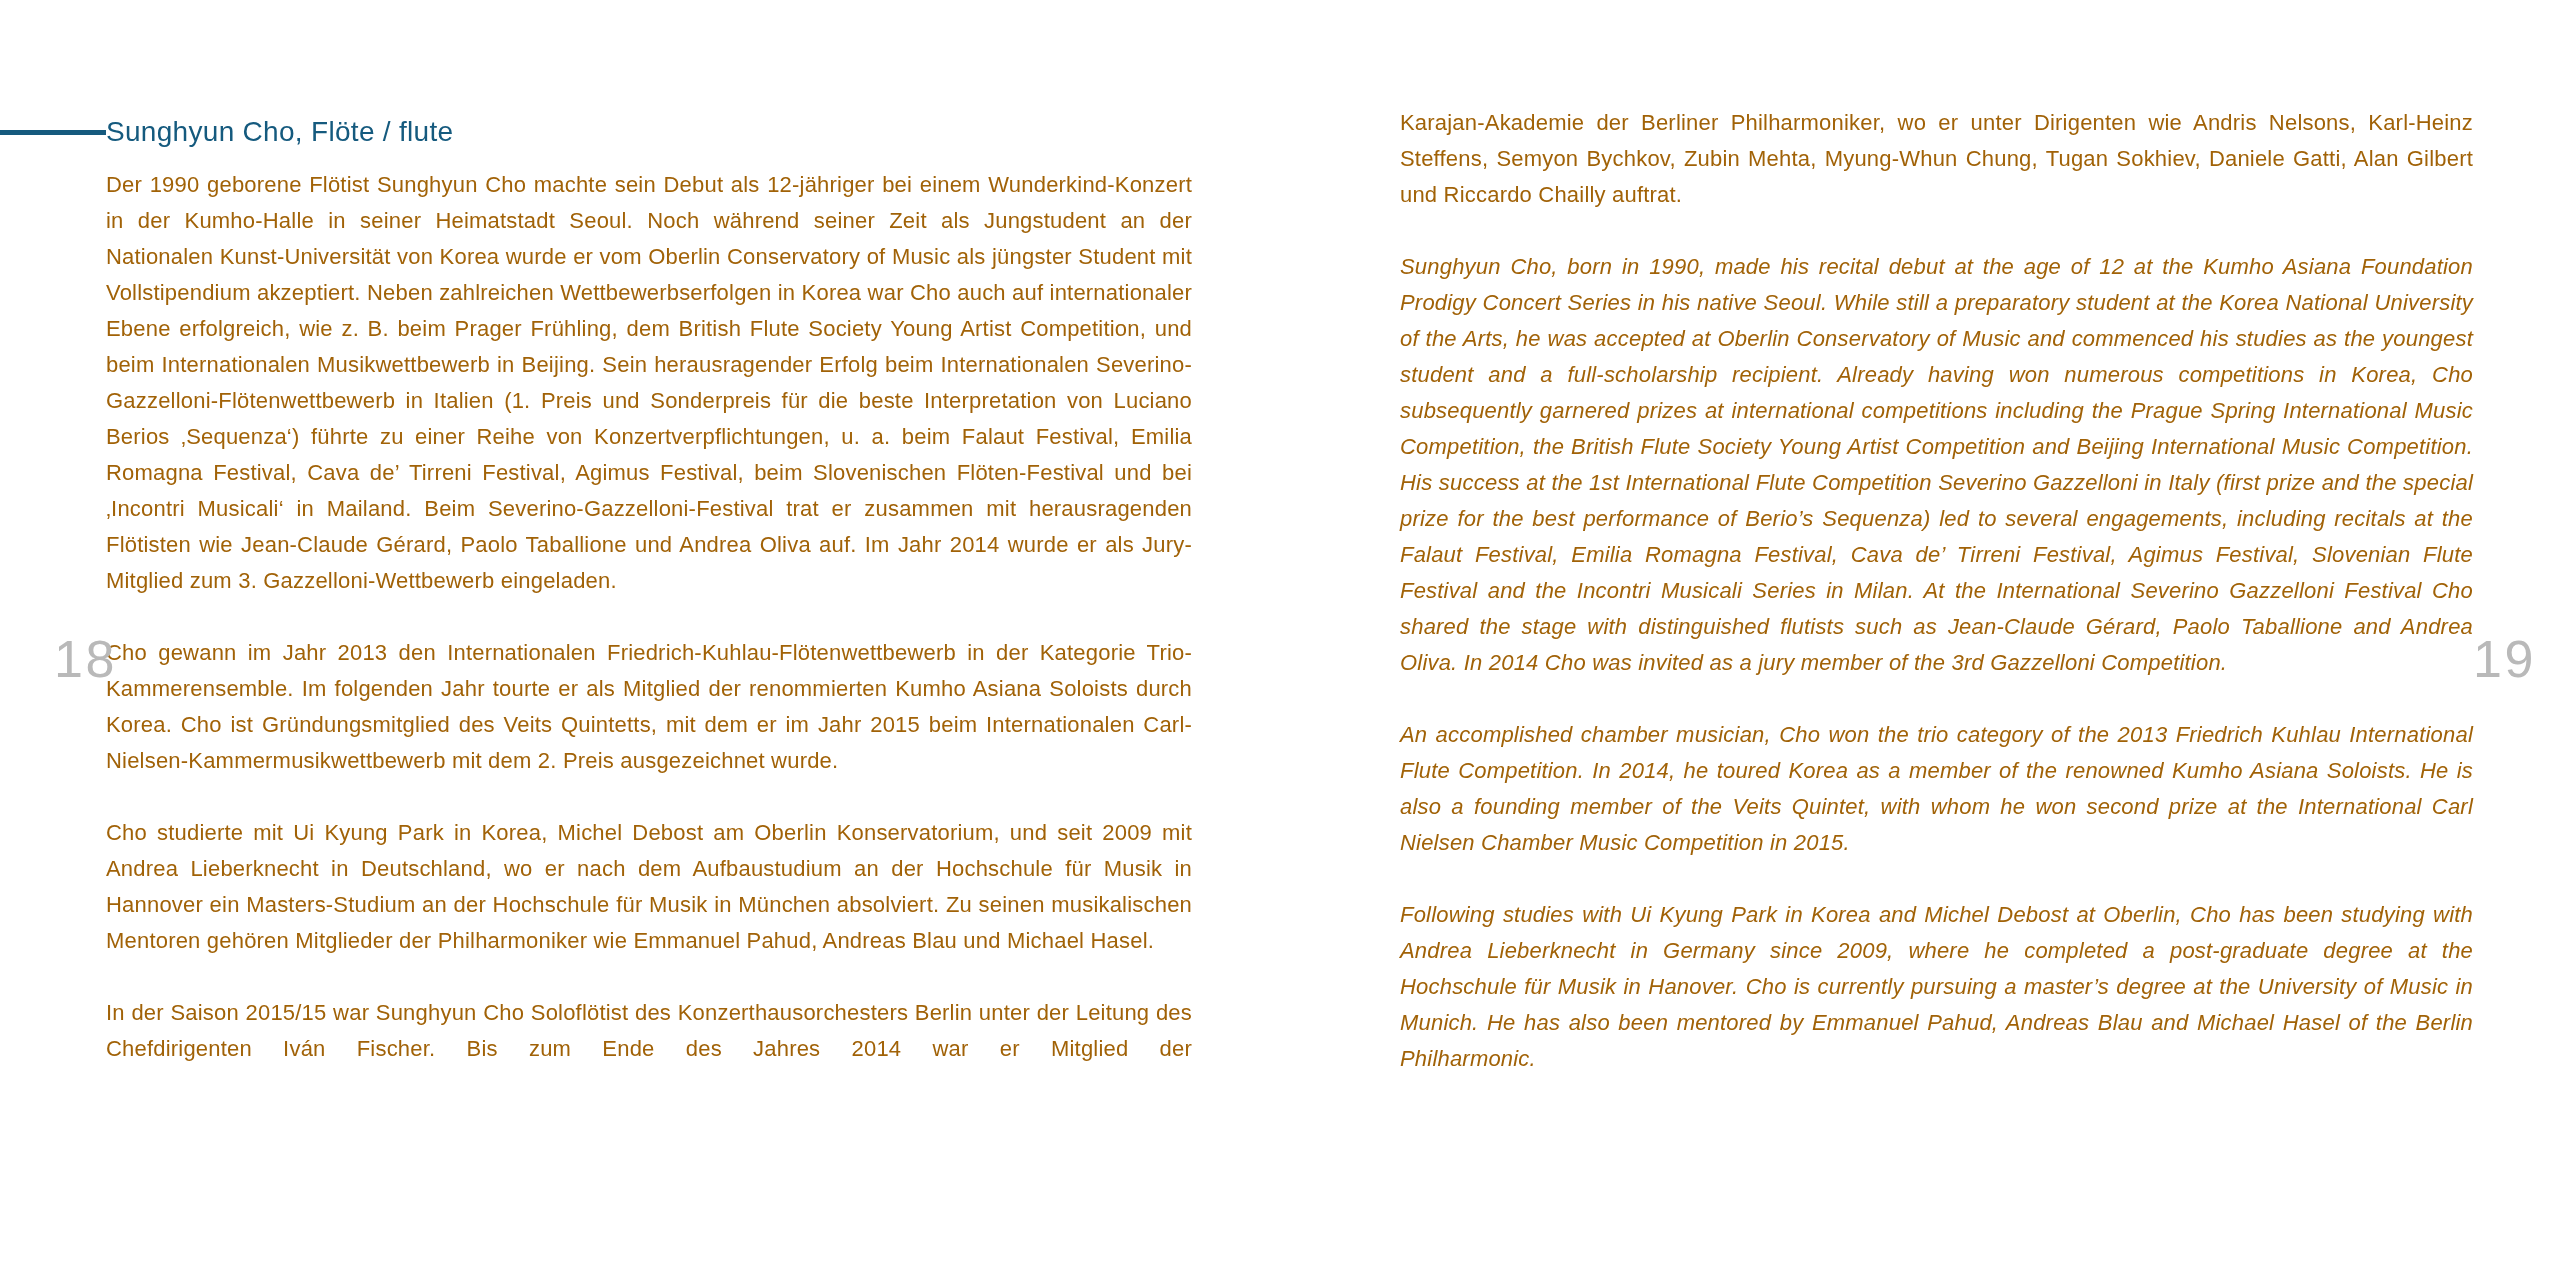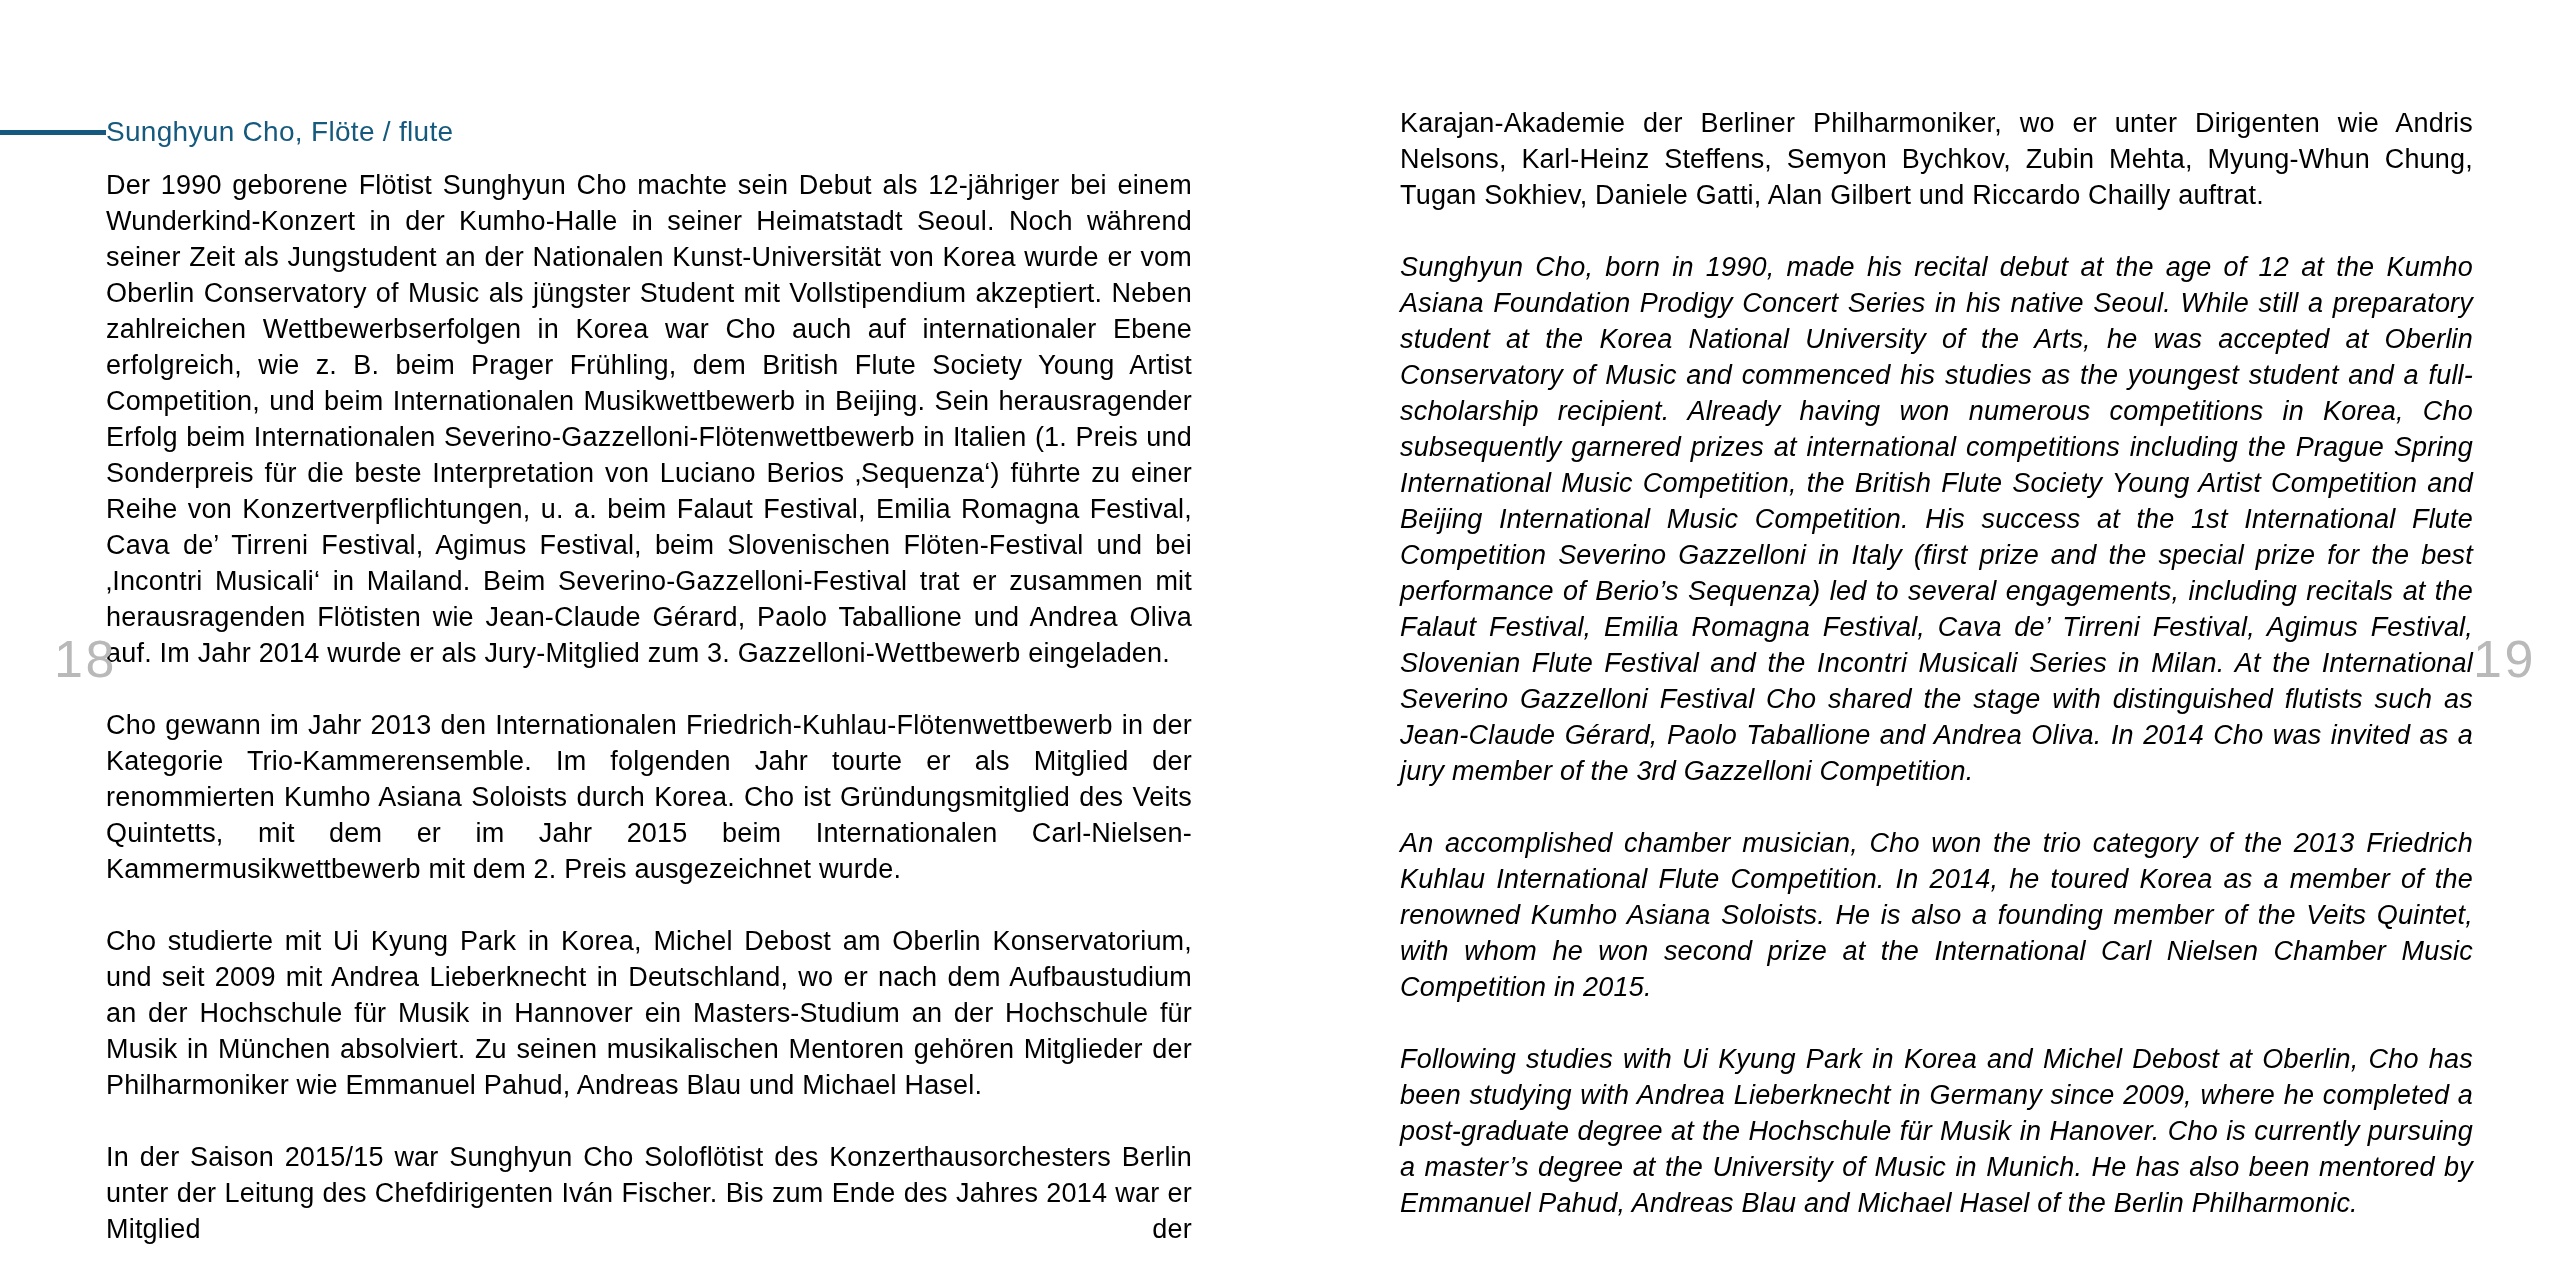--- a/index.html
+++ b/index.html
@@ -29,24 +29,24 @@
   .page-title {
     margin: 0 0 17px 0;
     font-size: 28px;
     line-height: 36px;
     font-weight: 300;
     color: #155a7e;
     letter-spacing: 0.3px;
   }
   .body-par {
     margin: 0 0 36px 0;
-    font-size: 27px;
+    font-size: 22px;
     line-height: 36px;
     font-weight: 300;
-    color: #000000;
+    color: #a16207;
     text-align: justify;
     letter-spacing: 0.2px;
   }
   .body-par.continues { text-align-last: justify; }
   
   .col-right {
     position: absolute;
     left: 1400px; top: 105px;
     width: 1073px;
   }

